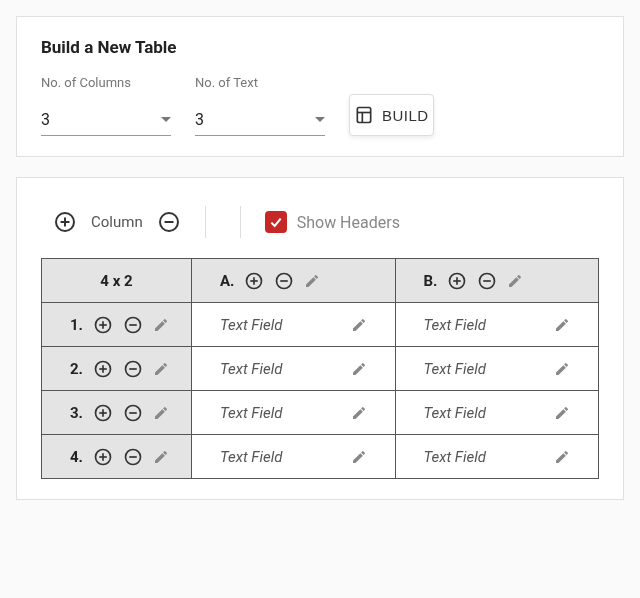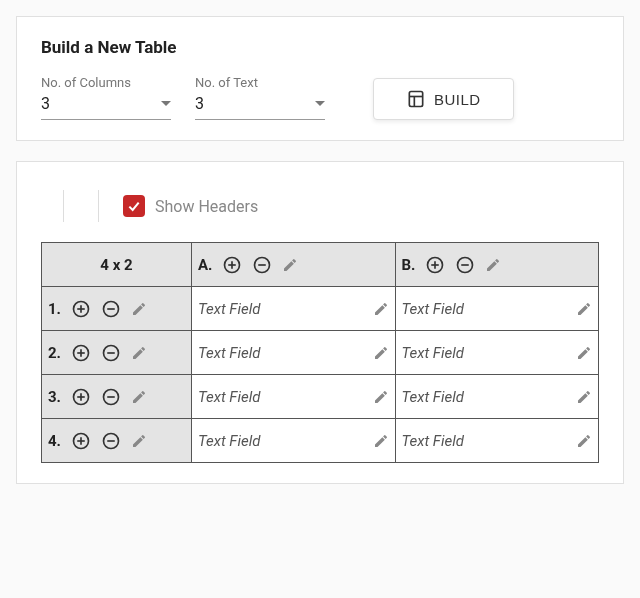--- a/index.html
+++ b/index.html
@@ -19,40 +19,40 @@
     margin-bottom: 20px;
   }
   .card-title {
     font-weight: 700;
     font-size: 17px;
     color: #222;
     margin-bottom: 18px;
   }
   .form-row { display: flex; align-items: flex-end; gap: 24px; }
   .field { display: flex; flex-direction: column; width: 130px; }
-  .field-label { font-size: 13px; color: #777; margin-bottom: 0; }
+  .field-label { font-size: 13px; color: #777; margin-bottom: 16px; }
   .select {
     display: flex; align-items: center; justify-content: space-between;
     border: none; border-bottom: 1px solid #999;
     padding: 4px 0 6px 0; font-size: 16px; color: #222; cursor: pointer;
     background: transparent;
   }
   .caret {
     width: 0; height: 0;
     border-left: 5px solid transparent; border-right: 5px solid transparent;
     border-top: 5px solid #777;
   }
   .build-btn {
     display: flex; align-items: center; gap: 8px;
     border: 1px solid #ddd; border-radius: 4px;
-    padding: 10px 32px;
+    padding: 10px 4px;
     background: #fff;
     box-shadow: 0 2px 4px rgba(0,0,0,0.08);
     font-size: 15px; font-weight: 500; color: #333; letter-spacing: 0.5px;
-    cursor: pointer; margin-left: 24px;
+    cursor: pointer; 
   }
   .toolbar {
     display: flex; align-items: center; gap: 14px;
     padding: 8px 12px 20px 12px;
   }
   .tb-group { display: flex; align-items: center; gap: 14px; }
   .tb-label { font-size: 15px; color: #555; }
   .divider {
     width: 1px; height: 32px; background: #ddd; margin: 0 10px;
   }
@@ -62,21 +62,21 @@
     background: #c62828;
     display: flex; align-items: center; justify-content: center;
     cursor: pointer;
   }
   .checkbox svg { width: 16px; height: 16px; stroke: #fff; stroke-width: 3; fill: none; }
   .show-headers-label { font-size: 16px; color: #888; }
   table.datatable {
     border-collapse: collapse; width: 100%; table-layout: fixed;
   }
   table.datatable th, table.datatable td {
-    border: 1px solid #555; height: 44px; padding: 0 6px;
+    border: 1px solid #555; height: 44px; padding: 0 28px;
     font-size: 15px;
     margin-top: 12px;
   }
   th.corner, th.rowhdr { background: #e4e4e4; font-weight: 400; }
   th.colhdr { background: #e4e4e4; font-weight: 400; }
   .hdr-content { display: flex; align-items: center; gap: 10px; }
   .hdr-label { font-weight: 700; color: #222; flex: 0 0 auto; }
   .corner-label { text-align: center; width: 100%; font-weight: 700; color: #222; }
   .cell-content { display: flex; justify-content: space-between; gap: 8px; }
   .cell-text { font-style: italic; color: #555; }
@@ -137,20 +137,33 @@
           <use href="#i-tablechart"></use>
         </svg>
       <span>BUILD</span>
     </button>
   </div>
 </div>
 
 <div class="card">
 
   <div class="toolbar">
+    <div class="tb-group">
+      <span class="icon-btn">
+        <svg class="ring" viewBox="0 0 24 24">
+            <use href="#i-plus"></use>
+          </svg>
+      </span>
+      <span class="tb-label">Column</span>
+      <span class="icon-btn">
+        <svg class="ring" viewBox="0 0 24 24">
+            <use href="#i-minus"></use>
+          </svg>
+      </span>
+    </div>
     <div class="divider"></div>
     <div class="divider"></div>
     <div class="checkbox-wrap">
       <span class="checkbox">
         <svg viewBox="0 0 24 24">
             <polyline points="5,13 10,18 19,7"></polyline>
           </svg>
       </span>
       <span class="show-headers-label">Show Headers</span>
     </div>

